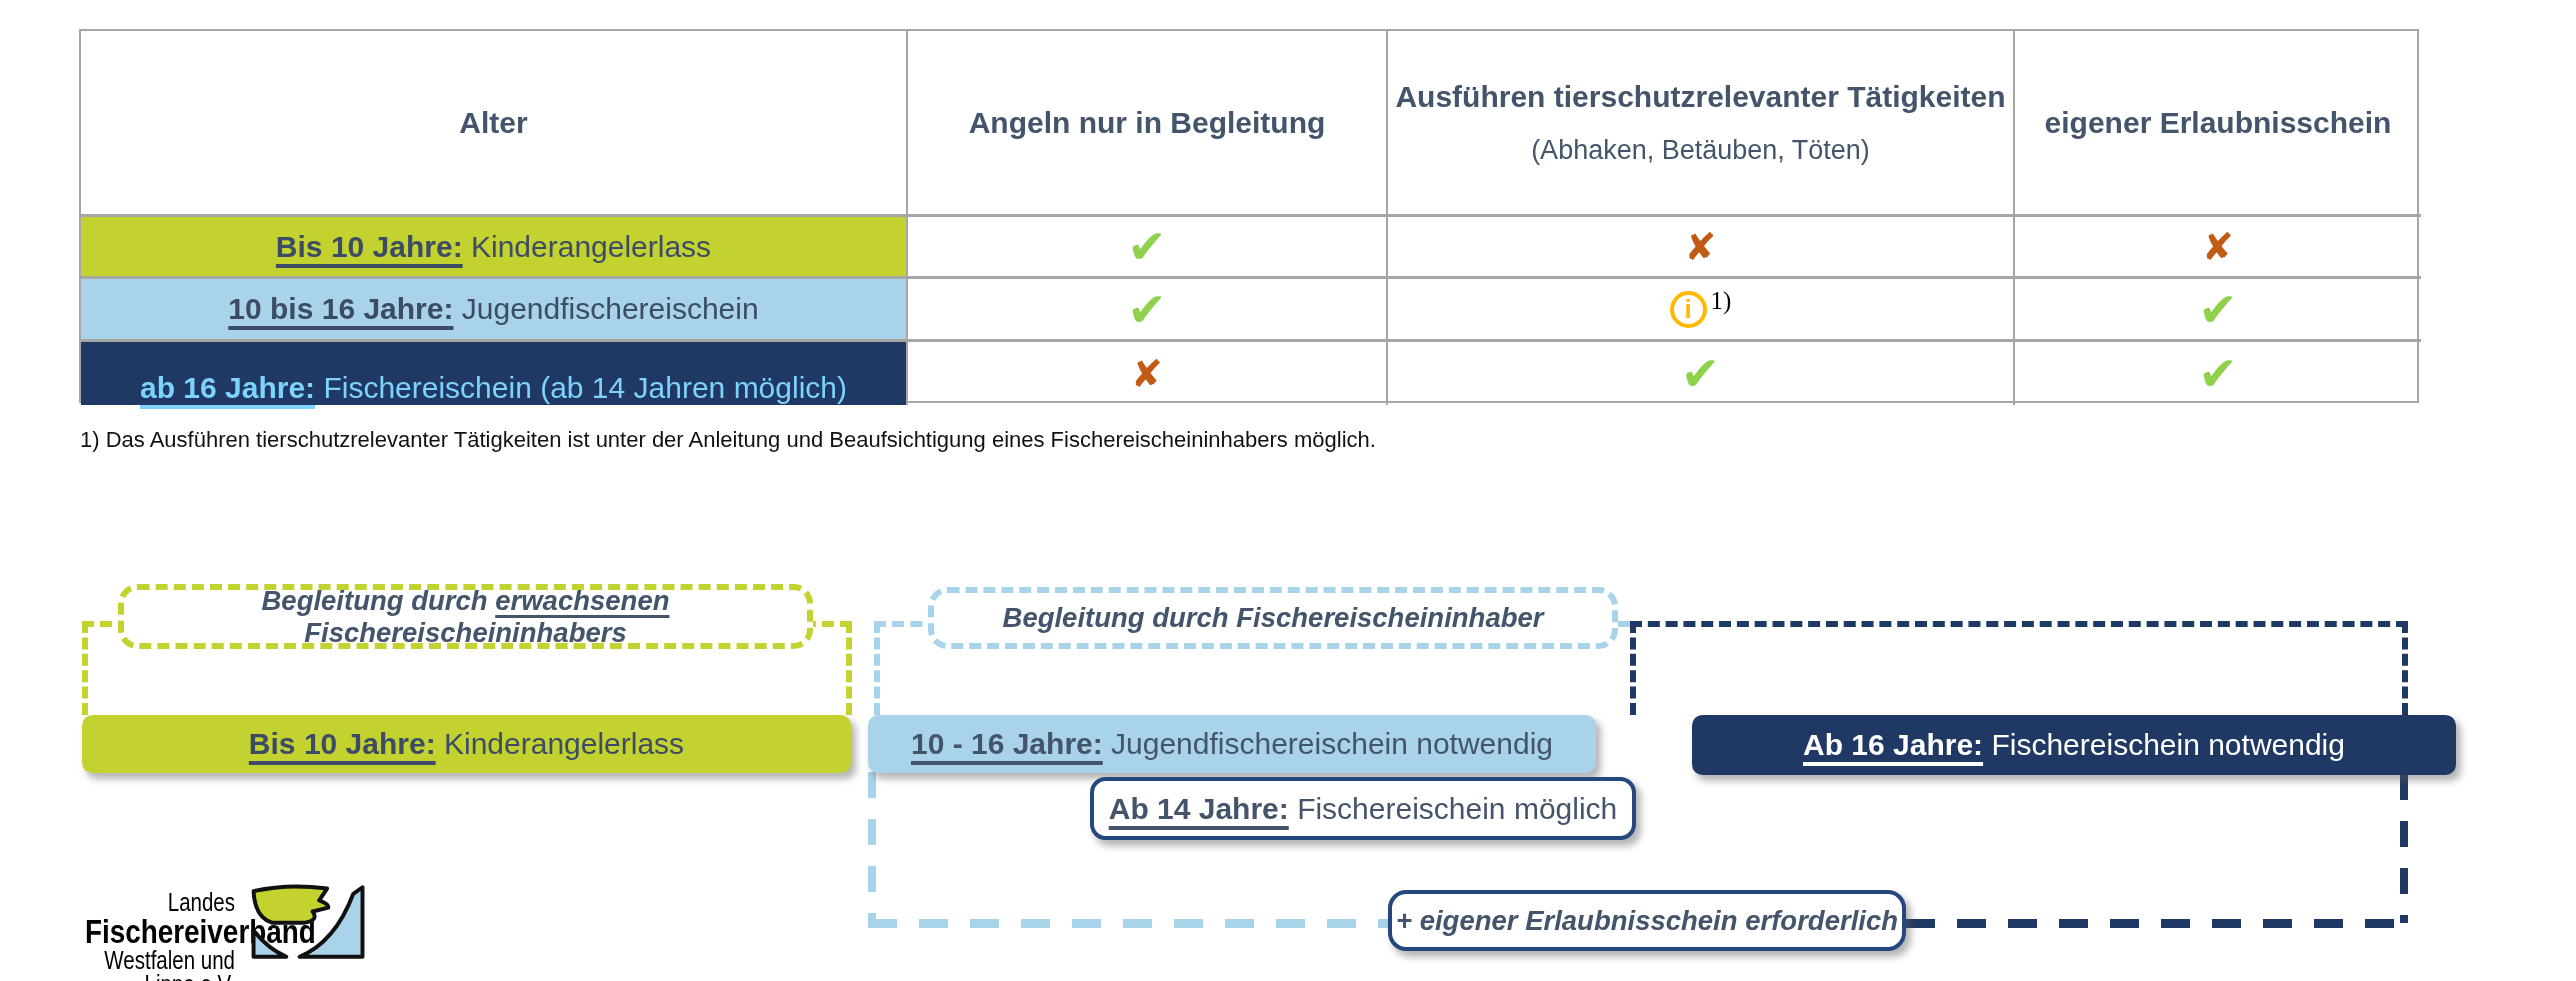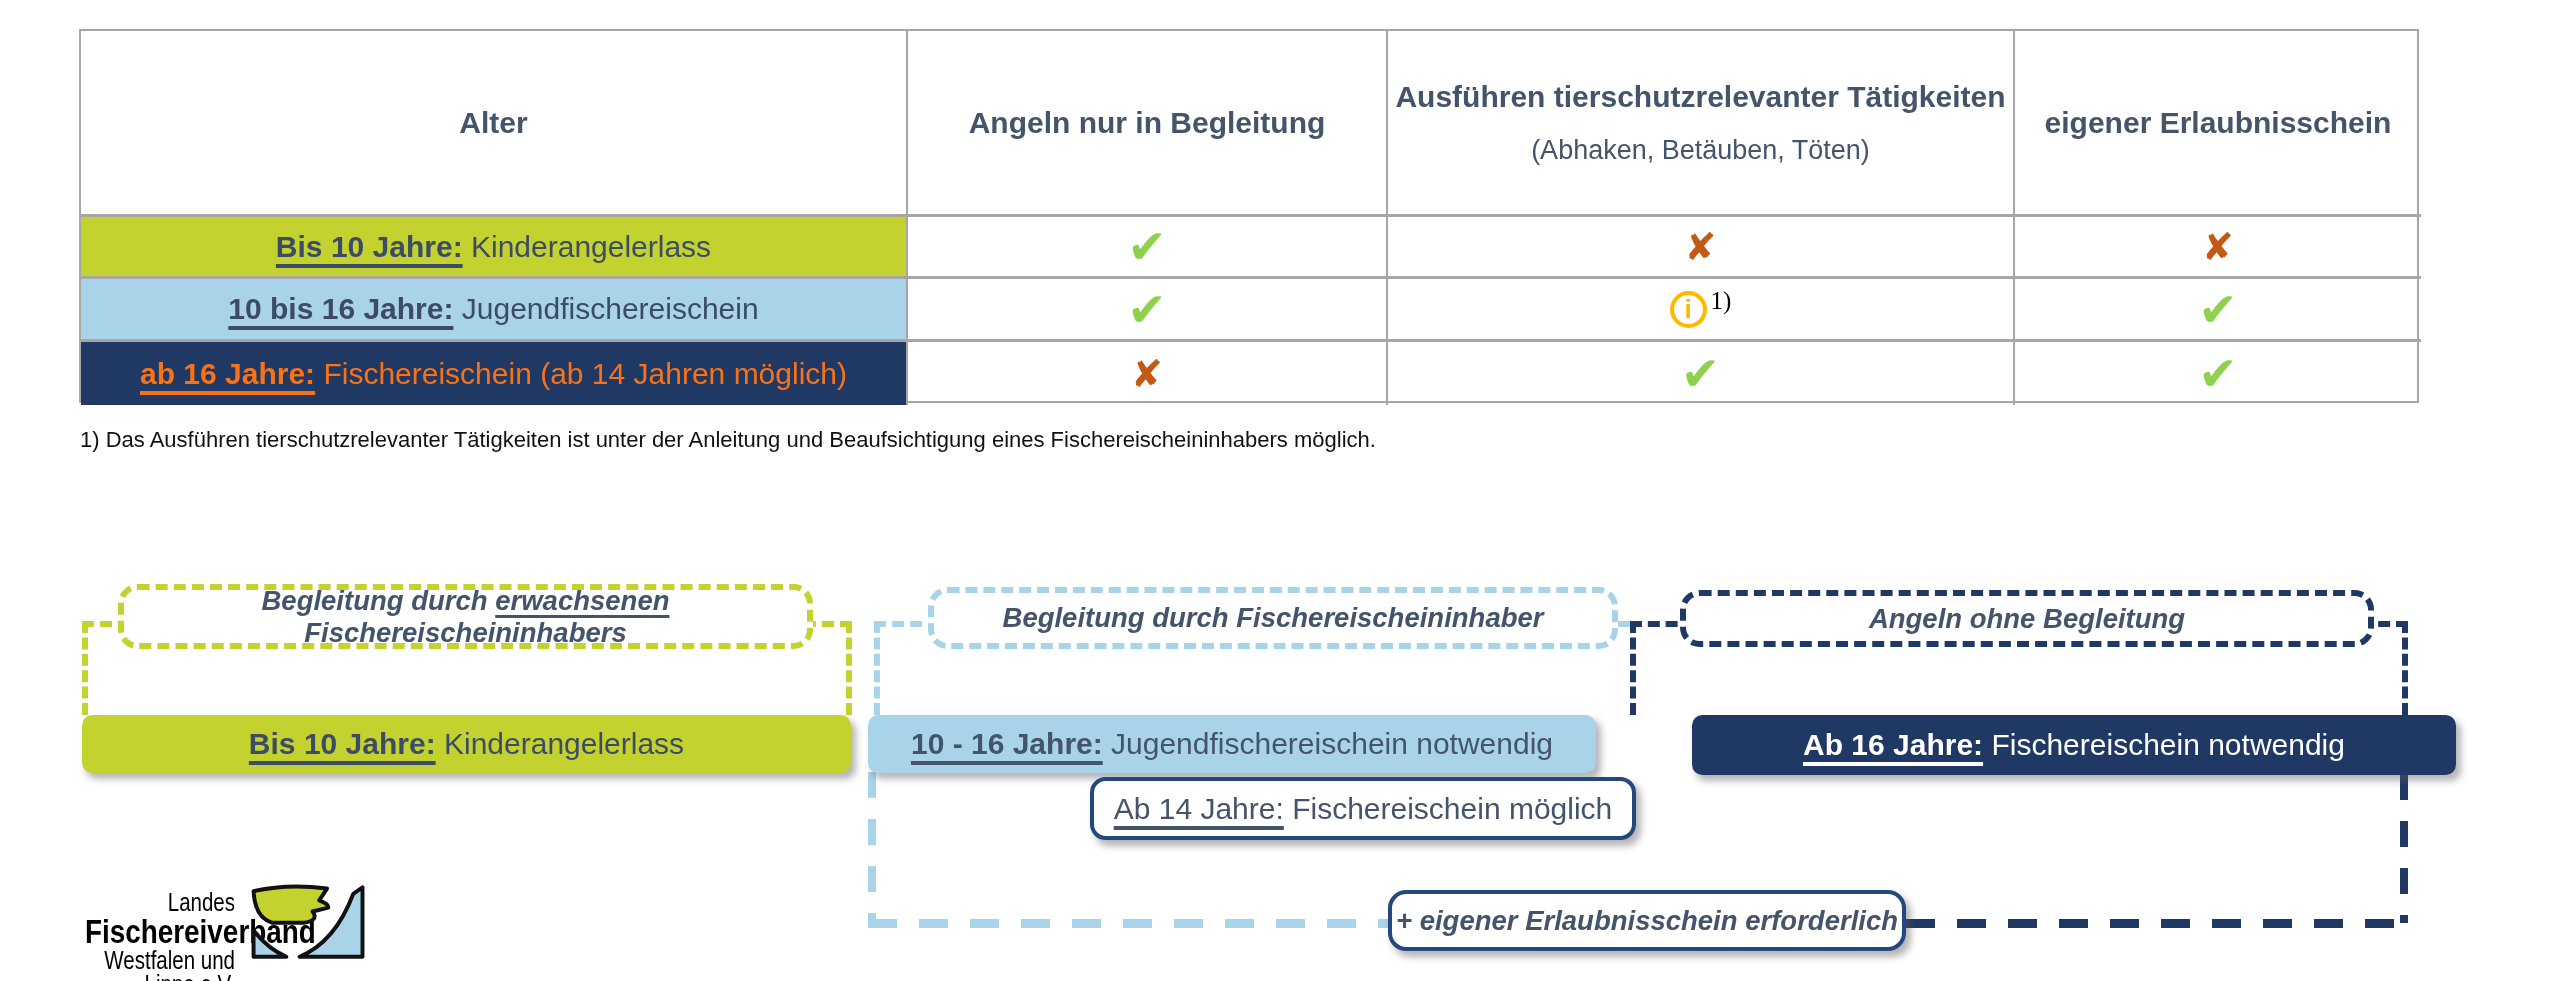--- a/index.html
+++ b/index.html
@@ -27,21 +27,21 @@
   .cell.last-col{border-right:none;}
   .cell.last-row{border-bottom:none;}
   .th{flex-direction:column; font-weight:bold; font-size:30px; color:var(--slate); line-height:1.25; gap:18.3px;}
   .th .sub{font-weight:normal; font-size:27px;}
   .age-cell{font-size:30px; color:#3c4c66;}
   .age-cell .b{font-weight:bold;}
   .u{text-decoration:underline; text-decoration-thickness:3.9px; text-underline-offset:6.5px; text-decoration-skip-ink:none;}
   .row-green{background:var(--green);}
   .row-blue{background:var(--light-blue);}
   .row-navy{background:var(--navy); color:#ffffff;}
-  .row-navy.age-cell{color:#f97316;}
+  .row-navy.age-cell{color:#7dd3fc;align-items:flex-end;}
   .mark{font-size:41px; line-height:1;}
   .mark-check{color:var(--check-green); font-weight:bold; font-size:47px;}
   .mark-cross{color:var(--cross-orange); font-weight:bold; font-size:38px;}
   .info-wrap{display:inline-flex; align-items:flex-start;}
   .info-circle{width:37px; height:37px; border:4.6px solid var(--info-amber); border-radius:50%;
     display:inline-flex; align-items:center; justify-content:center;
     color:var(--info-amber); font-weight:bold; font-size:26px; background:#fff;}
   .info-ref{font-family:"Liberation Serif","DejaVu Serif",serif; font-size:25px; color:#000; margin-left:3.9px; margin-top:-2.6px;}
 
   #footnote{position:absolute; left:80px; top:427px; font-size:22px; color:#111; letter-spacing:0;}
@@ -69,21 +69,21 @@
     box-shadow:4.6px 5.9px 7.9px rgba(90,90,90,.45);}
   .bar .b{font-weight:bold;}
   #green-bar{left:82px; top:715px; width:769px; height:58px; background:var(--green); color:#3c4c66;}
   #blue-bar{left:868px; top:715px; width:728px; height:58px; background:var(--light-blue);}
   #navy-bar{left:1648px; top:715px; width:764px; height:60px; background:var(--navy); color:#ffffff;margin-left:44px;}
 
   .white-box{position:absolute; z-index:3; background:#fff; border:4.6px solid var(--box-border);
     display:flex; align-items:center; justify-content:center; text-align:center;
     color:var(--slate); box-shadow:4.6px 5.9px 7.9px rgba(90,90,90,.45);}
   #ab14-box{left:1090px; top:777px; width:546px; height:63px; border-radius:15.7px; font-size:30px;}
-  #ab14-box .b{font-weight:normal;}
+  #ab14-box .b{font-weight:bold;}
   #erlaubnis-box{left:1388px; top:890px; width:518px; height:61px; border-radius:18.3px;
     font-style:italic; font-weight:bold; font-size:27.5px;}
 
   .vline{position:absolute; z-index:1; width:7.9px;}
   #blue-vline{left:868px; top:772px; height:151px;
     background:repeating-linear-gradient(180deg, var(--light-blue) 0 26px, transparent 26px 47px);}
   #navy-vline{left:2400px; top:774px; height:149px;
     background:repeating-linear-gradient(180deg, var(--navy) 0 26px, transparent 26px 47px);}
   .hline{position:absolute; z-index:1; height:9.2px;}
   #blue-hline{left:868px; top:919px; width:520px;
@@ -165,23 +165,20 @@
   </div>
   <div class="bar" id="blue-bar">
     <span><span class="b u">10 - 16 Jahre:</span><span> Jugendfischereischein notwendig</span></span>
   </div>
   <div class="vline" id="blue-vline"></div>
   <div class="white-box" id="ab14-box">
     <span><span class="b u">Ab 14 Jahre:</span><span> Fischereischein möglich</span></span>
   </div>
 
   <div class="dash-rect" id="navy-rect"></div>
-  <div class="dash-label" id="navy-label">
-    <span>Angeln ohne Begleitung</span>
-  </div>
   <div class="bar" id="navy-bar">
     <span><span class="b u">Ab 16 Jahre:</span><span> Fischereischein notwendig</span></span>
   </div>
   <div class="vline" id="navy-vline"></div>
 
   <div class="hline" id="blue-hline"></div>
   <div class="hline" id="navy-hline"></div>
   <div class="white-box" id="erlaubnis-box">
     <span>+ eigener Erlaubnisschein erforderlich</span>
   </div>

